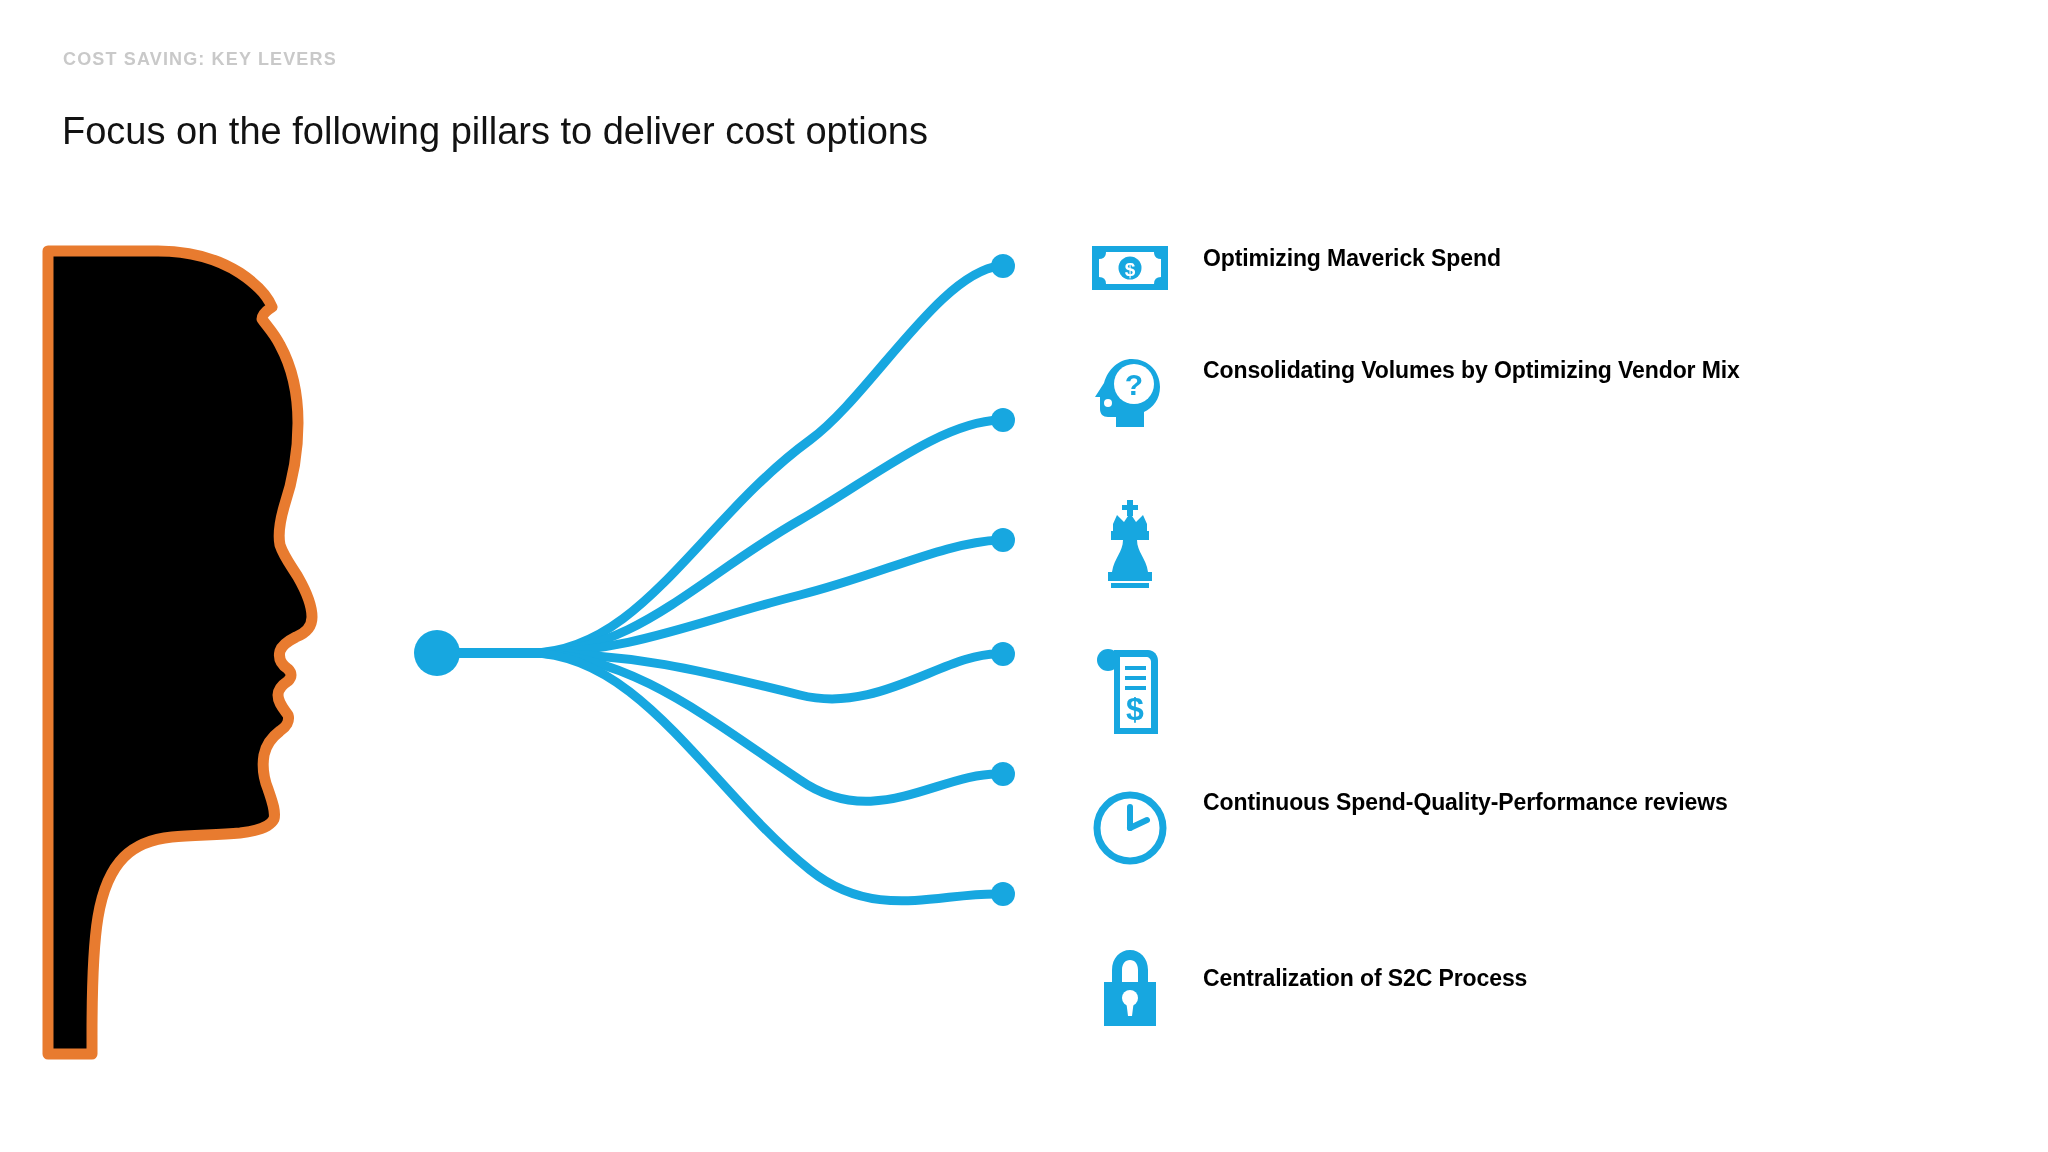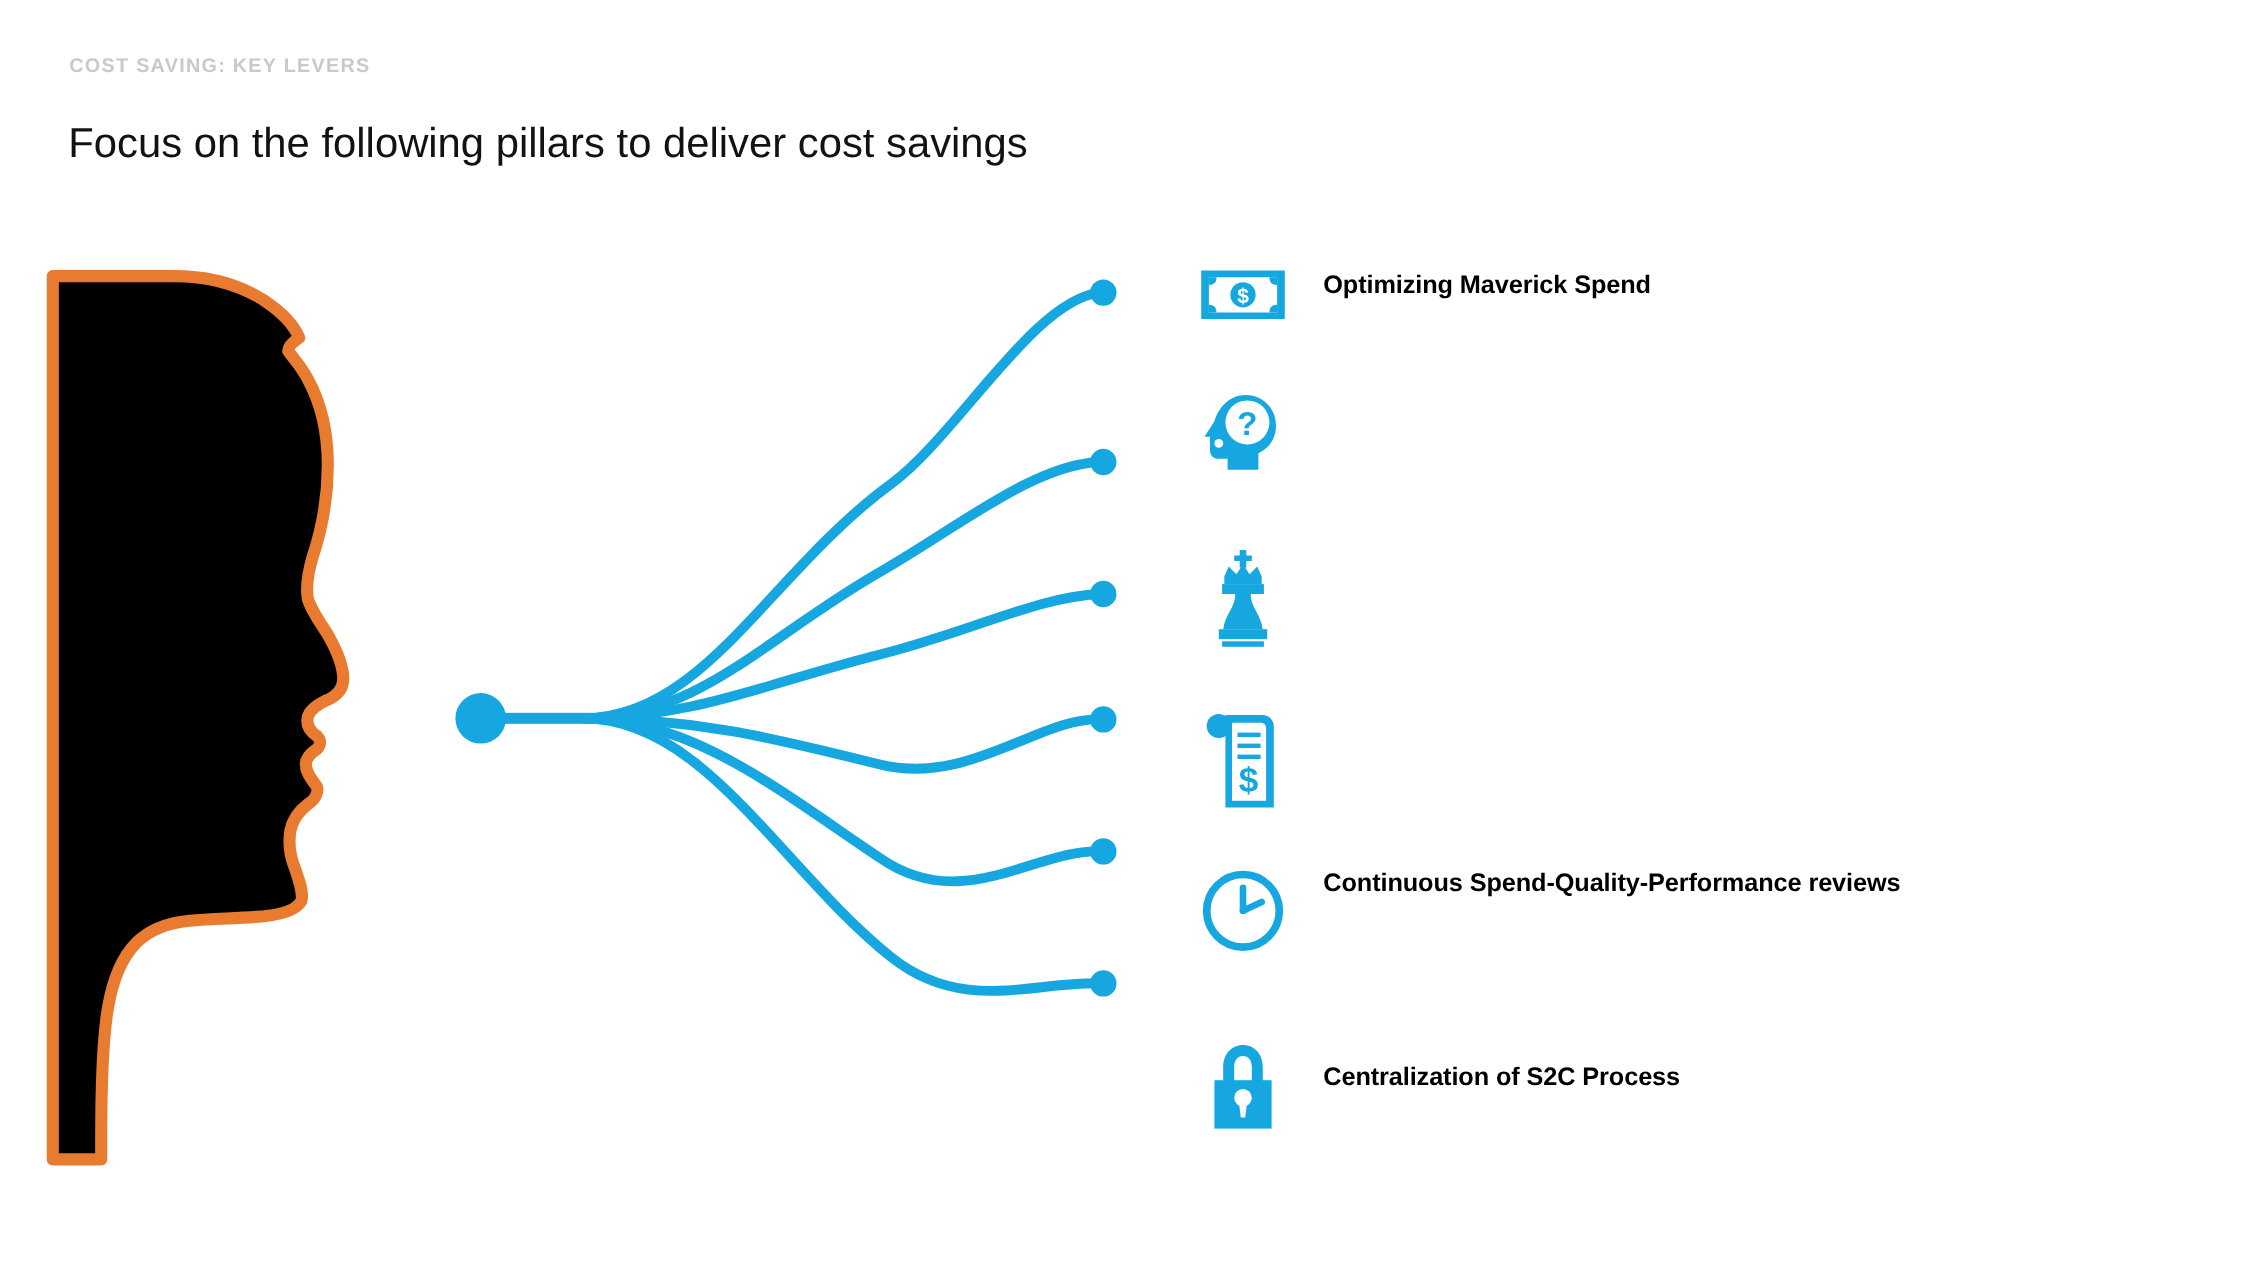--- a/index.html
+++ b/index.html
@@ -97,21 +97,21 @@
   }
   .lever.one-line .lever-label { padding-top: 22px; }
   .lever.two-line .lever-label { padding-top: 6px; }
 </style>
 </head>
 <body>
 
 <div id="slide">
 
   <div id="eyebrow">COST SAVING: KEY LEVERS</div>
-  <div id="headline">Focus on the following pillars to deliver cost savings</div>
+  <div id="headline">Focus on the following pillars to deliver cost options</div>
 
   <div id="silhouette">
     <svg viewBox="0 0 360 815" width="360" height="815" xmlns="http://www.w3.org/2000/svg" aria-hidden="true">
       <path d="M 8 6
                L 118 6
                C 150 6 178 14 200 28
                C 218 40 228 52 232 62
                C 226 66 222 70 222 74
                C 226 80 234 88 240 100
                C 252 122 258 150 258 178
@@ -181,20 +181,21 @@
 
     <div class="lever two-line" style="top:150px">
       <div class="lever-icon">
         <svg viewBox="0 0 72 78" width="72" height="78" xmlns="http://www.w3.org/2000/svg">
           <path d="M38 2 C54 2 66 14 66 30 C66 42 59 51 50 55 L50 70 L22 70 L22 60 L14 60 C9 60 6 57 6 52 L6 40 L1 40 L10 26 C14 12 25 2 38 2 Z" fill="#17a7e0"></path>
           <circle cx="40" cy="27" r="20" fill="#ffffff"></circle>
           <text x="40" y="38" font-family="'Liberation Sans', sans-serif" font-size="30" font-weight="bold" fill="#17a7e0" text-anchor="middle">?</text>
           <circle cx="14" cy="46" r="4" fill="#ffffff"></circle>
         </svg>
       </div>
+      <div class="lever-label">Consolidating Volumes by Optimizing  Vendor Mix</div>
     </div>
 
     <div class="lever one-line" style="top:298px">
       <div class="lever-icon">
         <svg viewBox="0 0 60 92" width="60" height="92" xmlns="http://www.w3.org/2000/svg">
           <rect x="27" y="2" width="6" height="16" fill="#17a7e0"></rect>
           <rect x="22" y="7" width="16" height="5" fill="#17a7e0"></rect>
           <path d="M13 26 L17 17 L24 24 L30 15 L36 24 L43 17 L47 26 L47 33 L13 33 Z" fill="#17a7e0"></path>
           <rect x="11" y="33" width="38" height="9" fill="#17a7e0"></rect>
           <path d="M23 42 C23 54 14 60 12 74 L48 74 C46 60 37 54 37 42 Z" fill="#17a7e0"></path>

